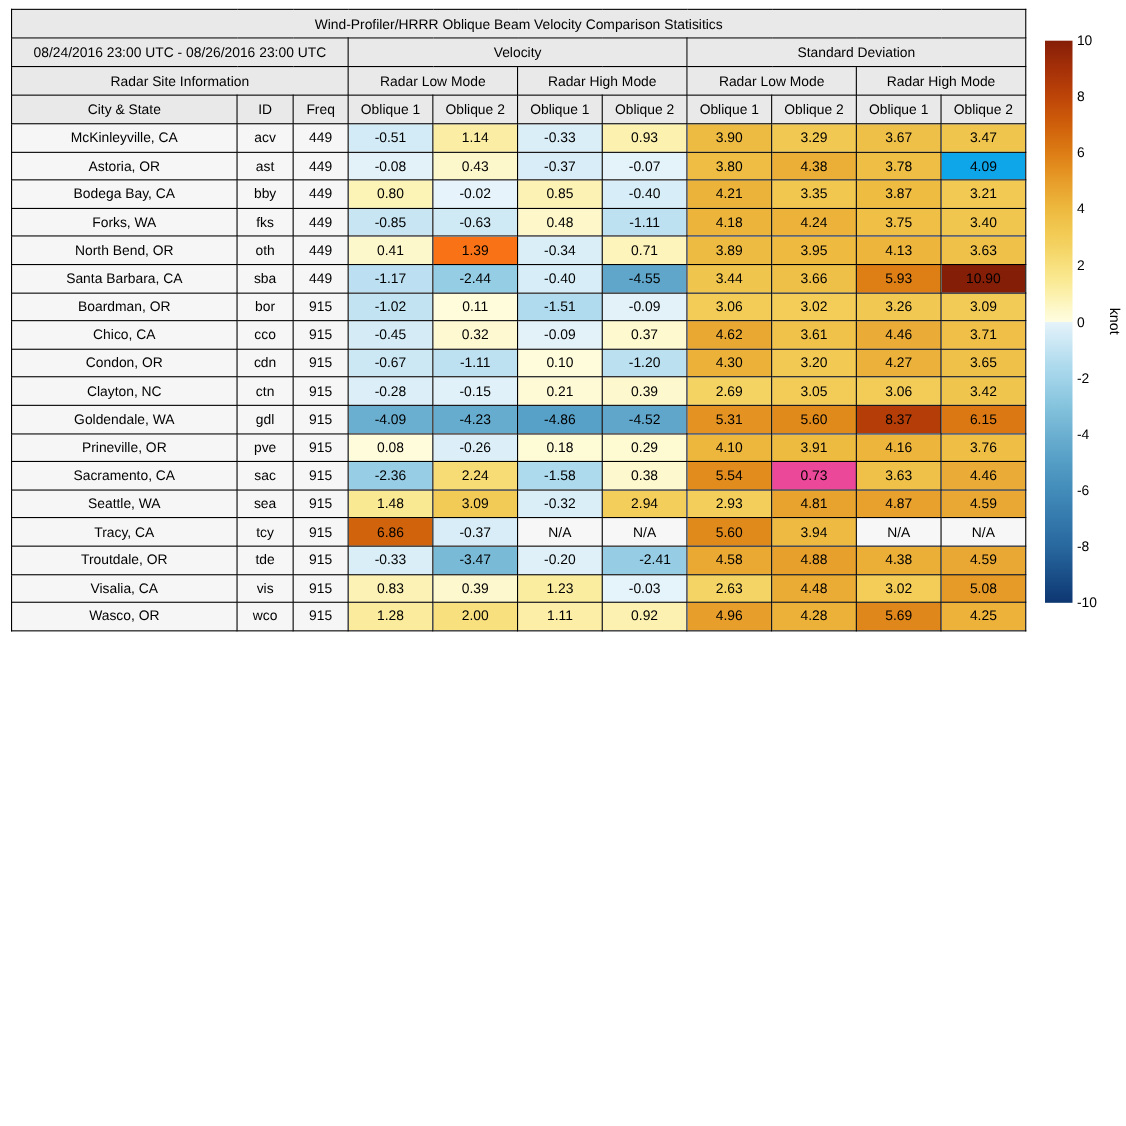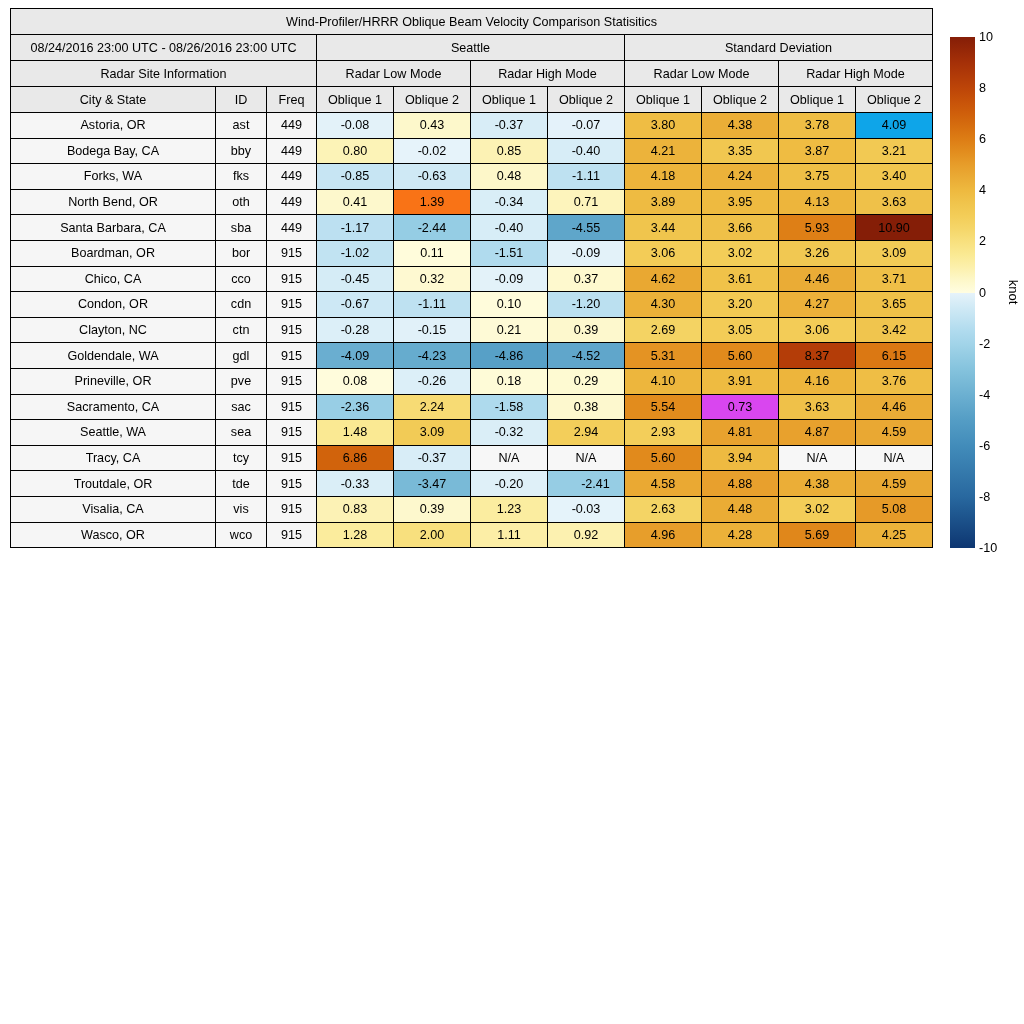--- a/index.html
+++ b/index.html
@@ -44,21 +44,21 @@
         <col style="width:77px">
         <col style="width:77px">
         <col style="width:77px">
     </colgroup>
     <tbody>
       <tr class="hrow">
         <th class="hdr" colspan="11">Wind-Profiler/HRRR Oblique Beam Velocity Comparison Statisitics</th>
       </tr>
       <tr class="hrow">
         <th class="hdr" colspan="3">08/24/2016 23:00 UTC - 08/26/2016 23:00 UTC</th>
-        <th class="hdr" colspan="4">Seattle</th>
+        <th class="hdr" colspan="4">Velocity</th>
         <th class="hdr" colspan="4">Standard Deviation</th>
       </tr>
       <tr class="hrow">
         <th class="hdr" colspan="3">Radar Site Information</th>
         <th class="hdr" colspan="2">Radar Low Mode</th>
         <th class="hdr" colspan="2">Radar High Mode</th>
         <th class="hdr" colspan="2">Radar Low Mode</th>
         <th class="hdr" colspan="2">Radar High Mode</th>
       </tr>
       <tr class="hrow">
@@ -70,20 +70,33 @@
         <th class="hdr">Oblique 1</th>
         <th class="hdr">Oblique 2</th>
         <th class="hdr">Oblique 1</th>
         <th class="hdr">Oblique 2</th>
         <th class="hdr">Oblique 1</th>
         <th class="hdr">Oblique 2</th>
       </tr>
     </tbody>
     <tbody id="data-body">
         <tr class="drow">
+      <td class="lbl">McKinleyville, CA</td>
+      <td class="lbl">acv</td>
+      <td class="lbl">449</td>
+      <td style="background: rgb(211, 235, 246);">-0.51</td>
+      <td style="background: rgb(251, 238, 164);">1.14</td>
+      <td style="background: rgb(218, 238, 247);">-0.33</td>
+      <td style="background: rgb(252, 241, 175);">0.93</td>
+      <td style="background: rgb(238, 187, 66);">3.90</td>
+      <td style="background: rgb(241, 200, 81);">3.29</td>
+      <td style="background: rgb(239, 192, 72);">3.67</td>
+      <td style="background: rgb(240, 197, 77);">3.47</td>
+    </tr>
+        <tr class="drow">
       <td class="lbl">Astoria, OR</td>
       <td class="lbl">ast</td>
       <td class="lbl">449</td>
       <td style="background: rgb(227, 242, 249);">-0.08</td>
       <td style="background: rgb(253, 248, 203);">0.43</td>
       <td style="background: rgb(216, 237, 247);">-0.37</td>
       <td style="background: rgb(228, 242, 250);">-0.07</td>
       <td style="background: rgb(239, 189, 68);">3.80</td>
       <td style="background: rgb(235, 174, 55);">4.38</td>
       <td style="background: rgb(239, 190, 69);">3.78</td>
@@ -221,21 +234,21 @@
     </tr>
         <tr class="drow">
       <td class="lbl">Sacramento, CA</td>
       <td class="lbl">sac</td>
       <td class="lbl">915</td>
       <td style="background: rgb(152, 206, 229);">-2.36</td>
       <td style="background: rgb(247, 219, 116);">2.24</td>
       <td style="background: rgb(174, 218, 237);">-1.58</td>
       <td style="background: rgb(253, 248, 206);">0.38</td>
       <td style="background: rgb(226, 140, 29);">5.54</td>
-      <td style="background: #d946ef; text-align: center;">0.73</td>
+      <td style="background: #ec4899; text-align: center;">0.73</td>
       <td style="background: rgb(239, 193, 73);">3.63</td>
       <td style="background: rgb(234, 172, 54);">4.46</td>
     </tr>
         <tr class="drow">
       <td class="lbl">Seattle, WA</td>
       <td class="lbl">sea</td>
       <td class="lbl">915</td>
       <td style="background: rgb(250, 233, 147);">1.48</td>
       <td style="background: rgb(242, 203, 86);">3.09</td>
       <td style="background: rgb(218, 238, 247);">-0.32</td>

